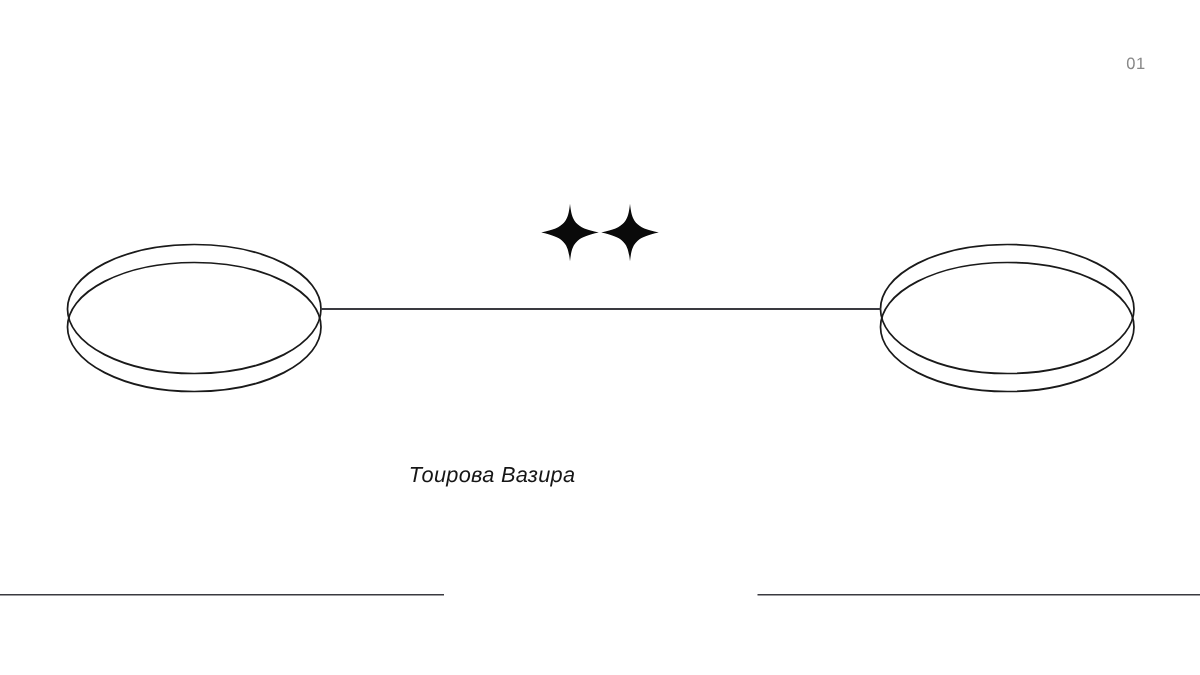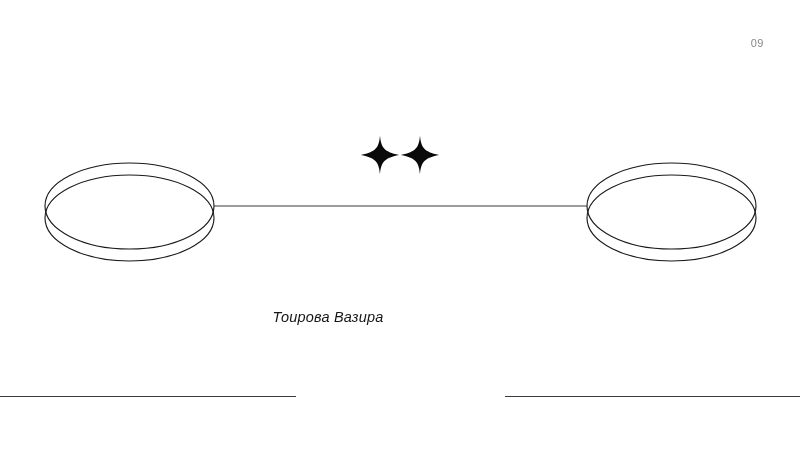--- a/index.html
+++ b/index.html
@@ -94,21 +94,21 @@
     border-top: 1.6px solid #3a3a40;
   }
   .rule-left  { left: 0px;   top: 396px; width: 296px; }
   .rule-right { left: 505px; top: 396px; width: 295px; }
 </style>
 </head>
 <body>
 
 <div id="slide">
 
-  <div class="page-number">09</div>
+  <div class="page-number">01</div>
 
   <svg class="art-layer" viewBox="0 0 800 450" width="800" height="450">
 
     <g fill="none" stroke="#1a1a1a" stroke-width="1.15">
       <ellipse cx="129.5" cy="206" rx="84.5" ry="43"></ellipse>
       <ellipse cx="129.5" cy="218" rx="84.5" ry="43"></ellipse>
     </g>
 
     <g fill="none" stroke="#1a1a1a" stroke-width="1.15">
       <ellipse cx="671.5" cy="206" rx="84.5" ry="43"></ellipse>

